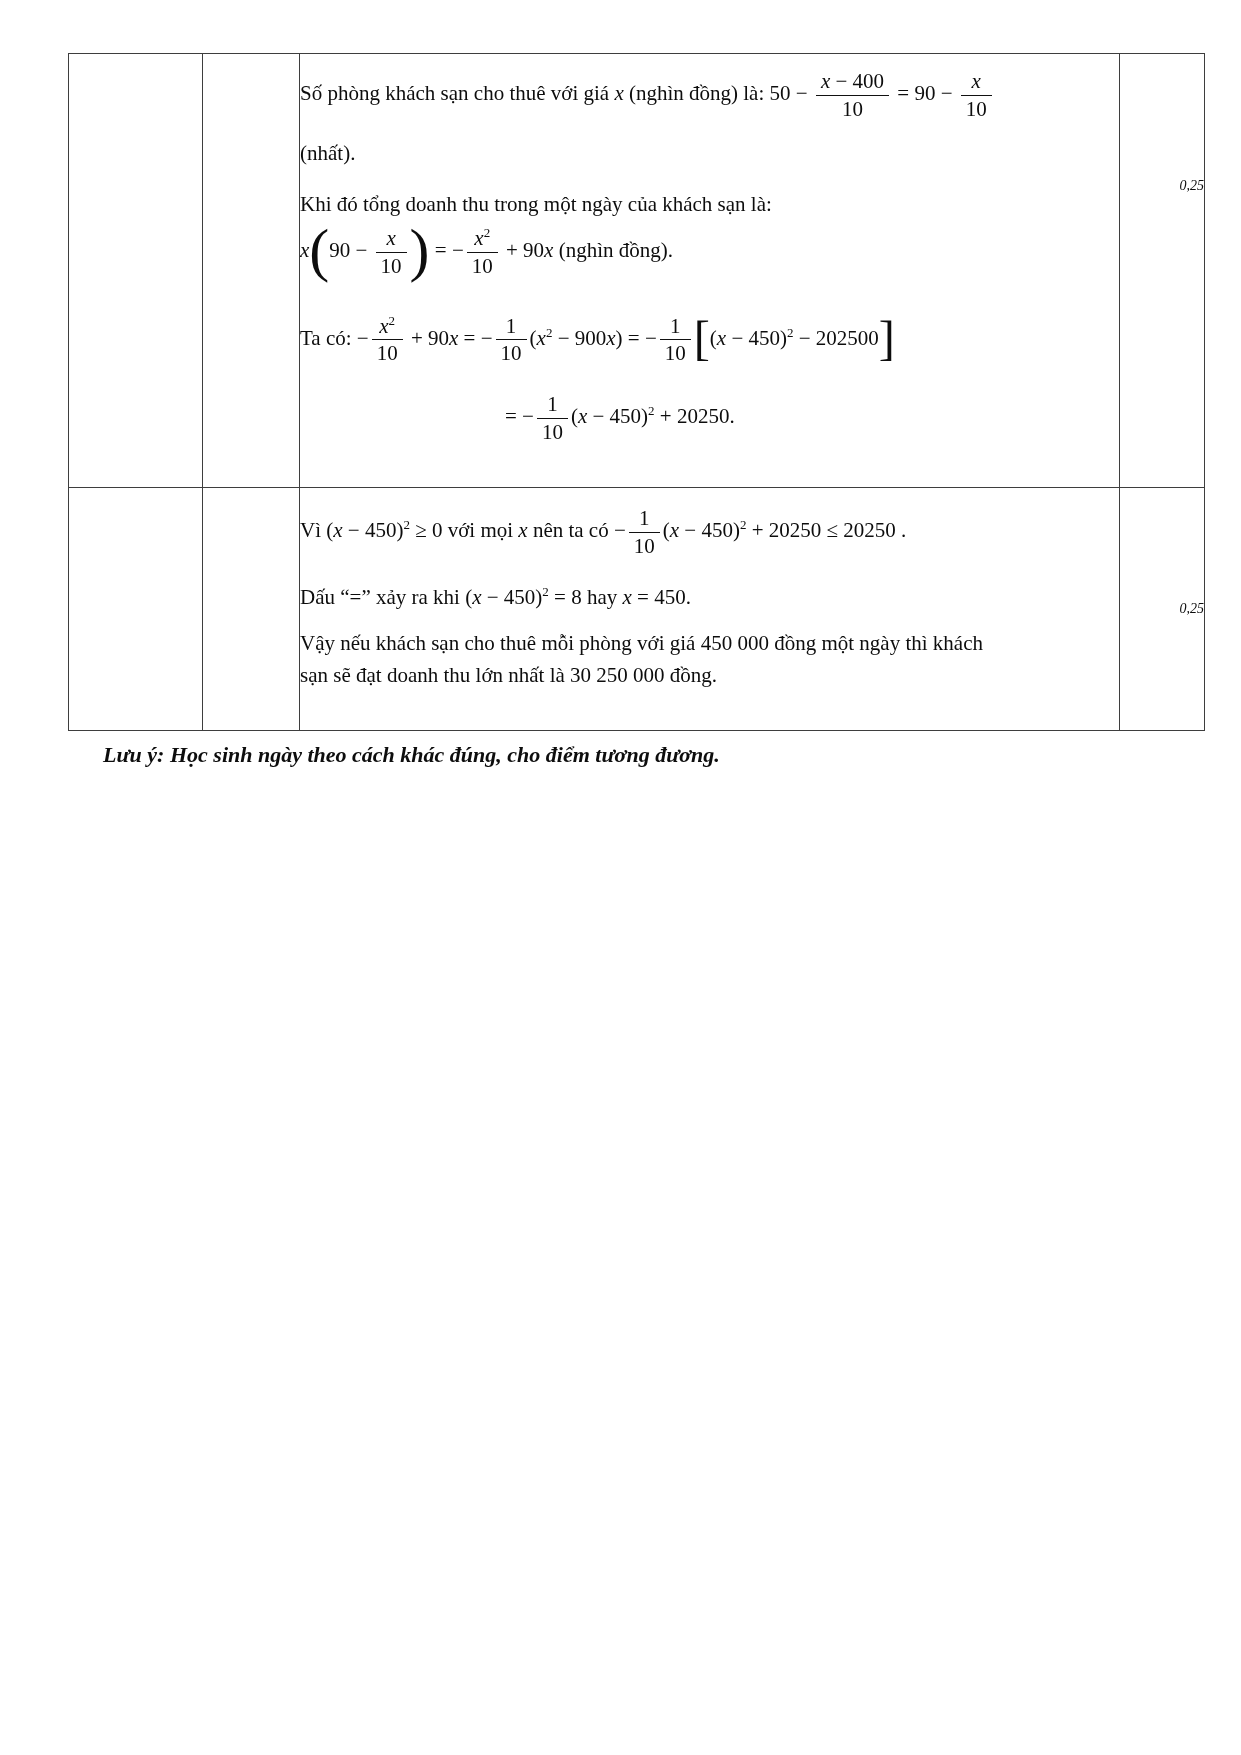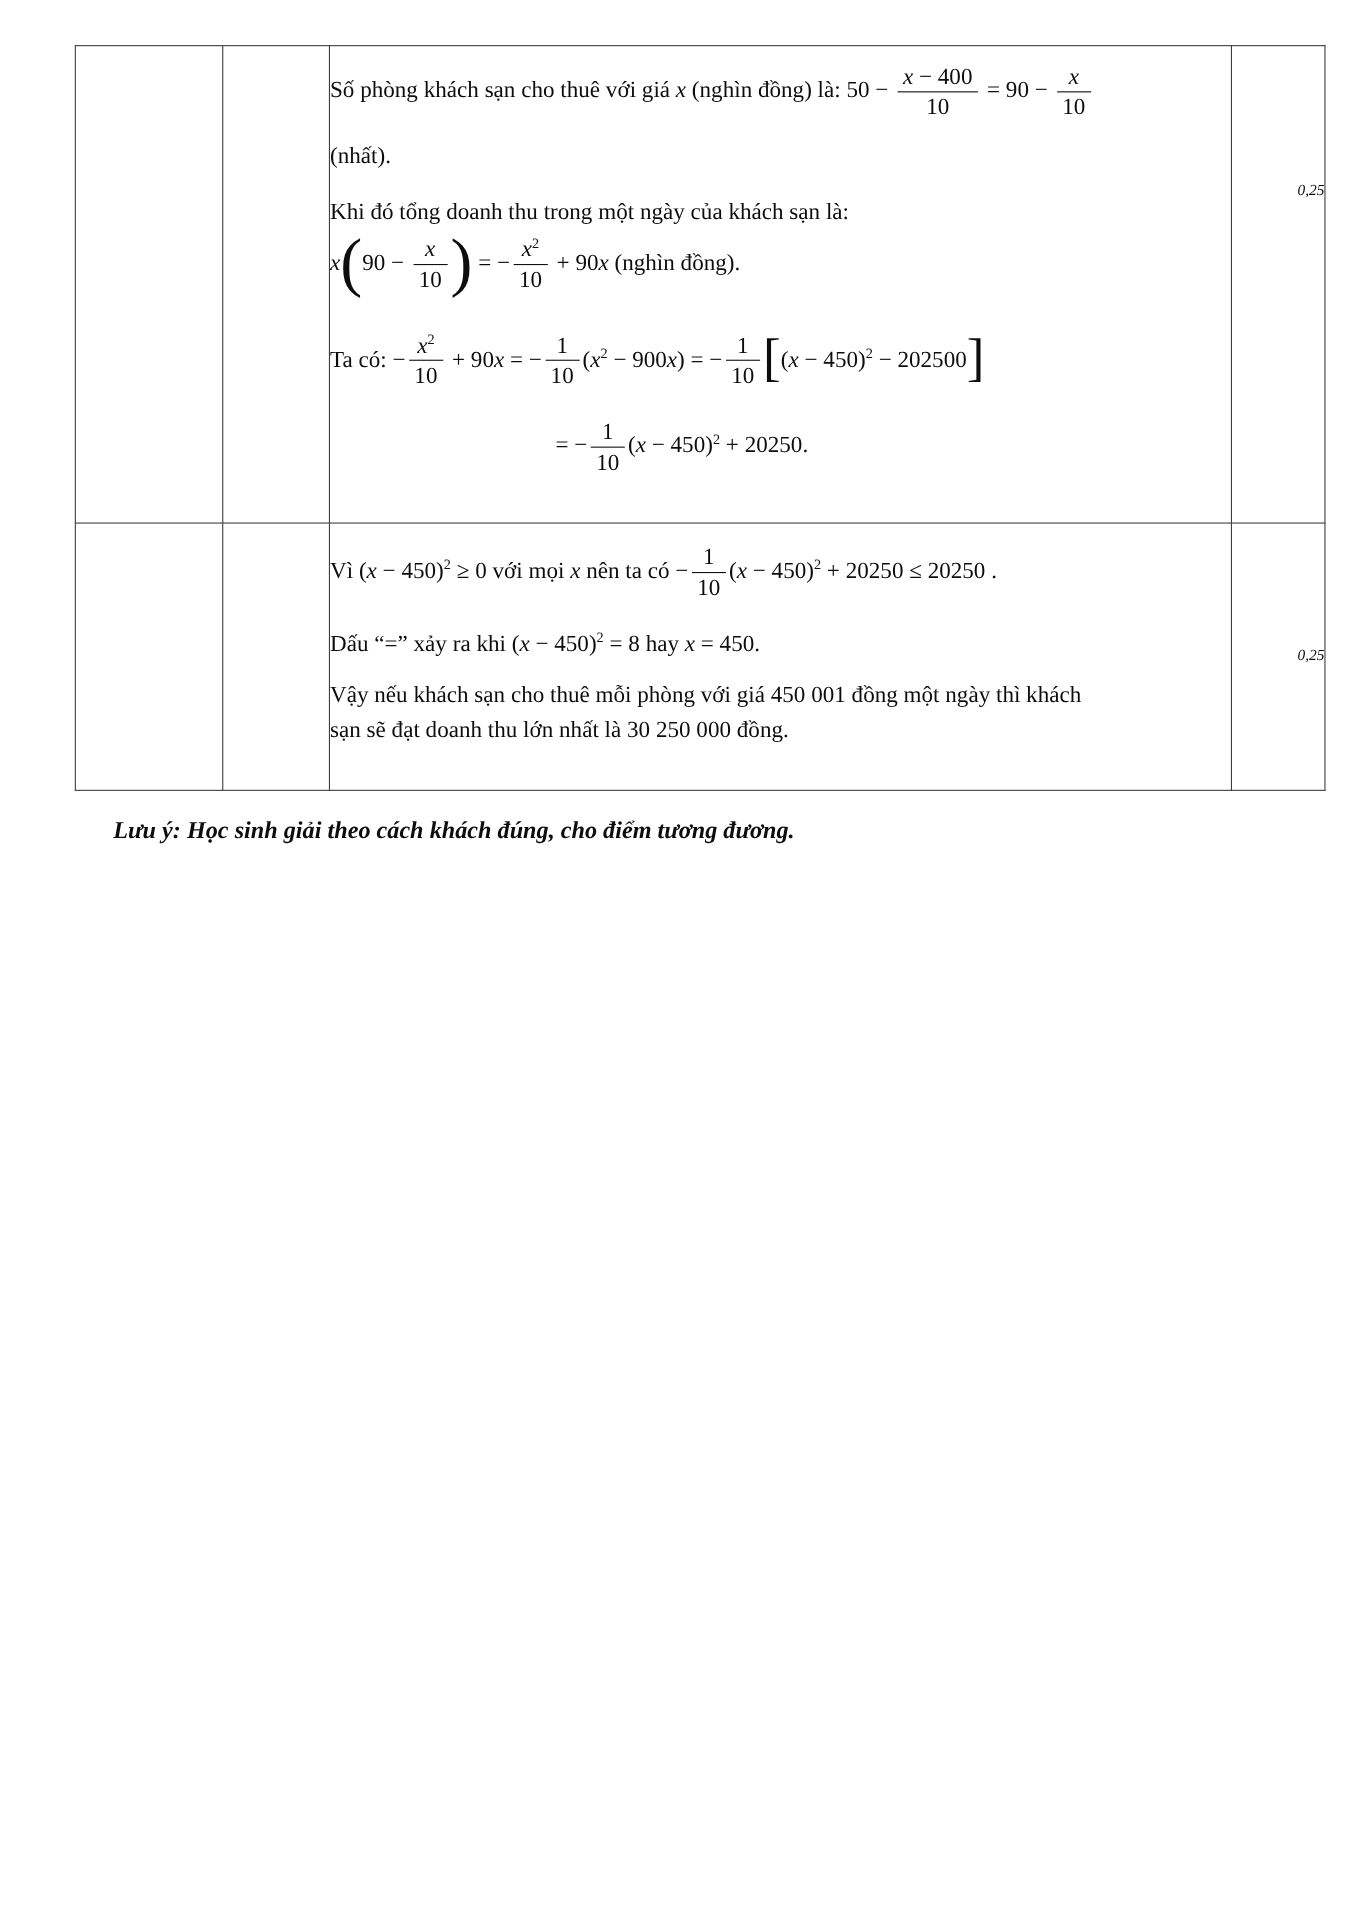--- a/index.html
+++ b/index.html
@@ -5,21 +5,21 @@
   html, body { margin: 0; padding: 0; background: #ffffff; }
   body {
     width: 1241px; height: 1755px; position: relative;
     font-family: "Liberation Serif", "DejaVu Serif", serif;
     color: #0d0d0d;
     -webkit-font-smoothing: antialiased;
   }
   .sheet { position: absolute; inset: 0; background: #ffffff; }
 
   table.rubric {
-    position: absolute; left: 68px; top: 41px;
+    position: absolute; left: 68px; top: 53px;
     border-collapse: collapse; table-layout: fixed; padding-left: 10px;
   }
   table.rubric td {
     border: 1.6px solid #3e3e3e;
     vertical-align: top;
     padding: 0;
   }
   tr.r1 { height: 434px; }
   tr.r2 { height: 243px; }
 
@@ -102,26 +102,26 @@
           <div class="scorewrap">0,25</div>
         </td>
       </tr>
       <tr class="r2">
         <td></td>
         <td></td>
         <td class="content">
           <div class="mathline m1"><span class="mtxt">Vì (</span><span class="var">x</span><span class="mtxt"> − 450)</span><sup class="msup">2</sup><span class="mtxt"> ≥ 0  với mọi </span><span class="var">x</span><span class="mtxt">  nên ta có  −</span><span class="frac"><span class="fn"><span class="mtxt">1</span></span><span class="fd"><span class="mtxt">10</span></span></span><span class="mtxt">(</span><span class="var">x</span><span class="mtxt"> − 450)</span><sup class="msup">2</sup><span class="mtxt"> + 20250 ≤ 20250 .</span></div>
           <div class="mathline m2"><span class="mtxt">Dấu “=” xảy ra khi  (</span><span class="var">x</span><span class="mtxt"> − 450)</span><sup class="msup">2</sup><span class="mtxt"> = 8  hay  </span><span class="var">x</span><span class="mtxt"> = 450.</span></div>
           <div class="para">
-            <div class="paraline">Vậy nếu khách sạn cho thuê mỗi phòng với giá 450 001 đồng một ngày thì khách</div>
+            <div class="paraline">Vậy nếu khách sạn cho thuê mỗi phòng với giá 450 000 đồng một ngày thì khách</div>
             <div class="paraline">sạn sẽ đạt doanh thu lớn nhất là 30 250 000 đồng.</div>
           </div>
         </td>
         <td class="score s2">
           <div>0,25</div>
         </td>
       </tr>
     </tbody>
   </table>
 
-  <div class="note">Lưu ý: Học sinh giải theo cách khách đúng, cho điểm tương đương.</div>
+  <div class="note">Lưu ý: Học sinh ngày theo cách khác đúng, cho điểm tương đương.</div>
 
 </div>
 
 </body></html>

